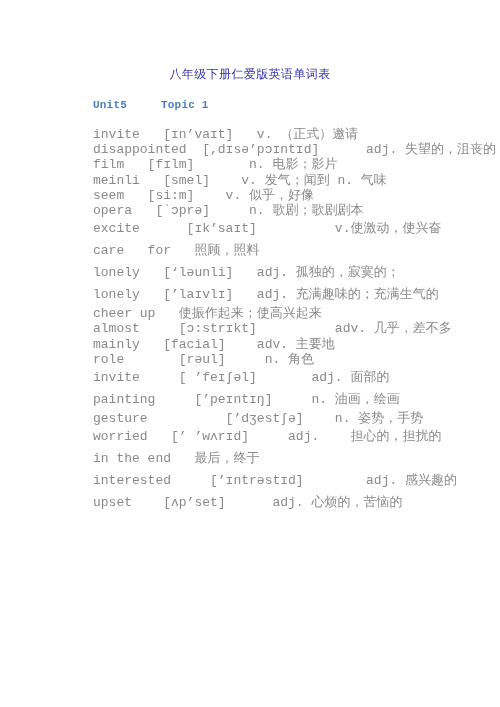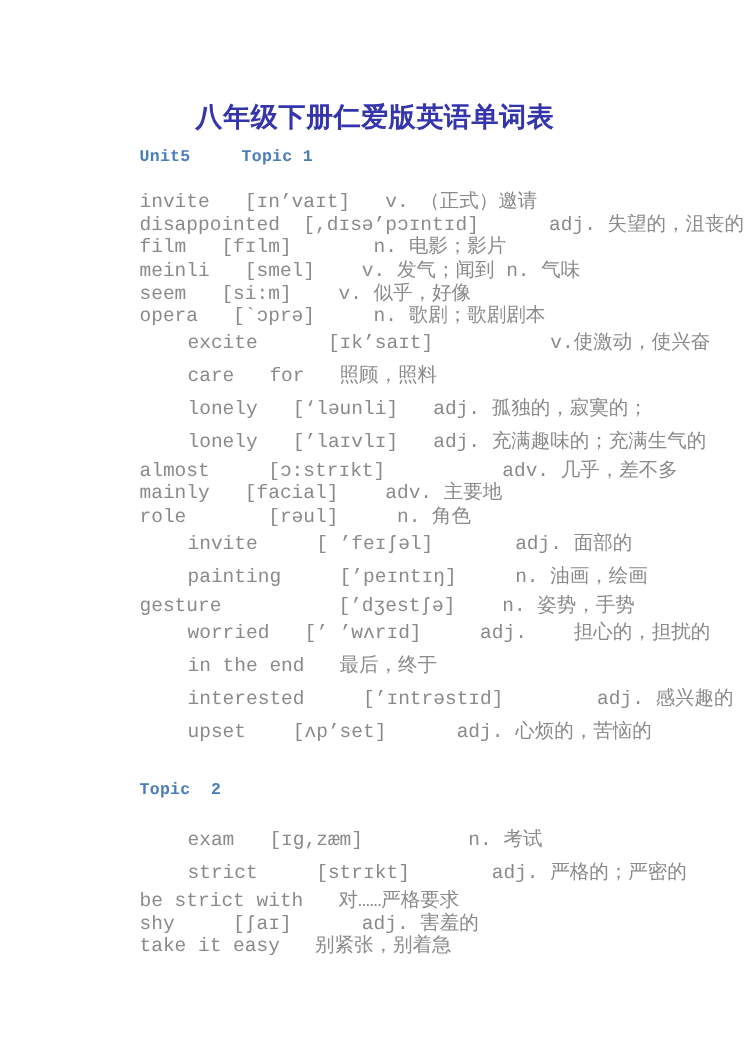--- a/index.html
+++ b/index.html
@@ -22,22 +22,22 @@
     background: #fff;
     box-sizing: border-box;
   }
   .doc-title {
     position: absolute;
     left: 0;
     top: 66px;
     width: 500px;
     text-align: center;
     font-family: "DejaVu Sans", "Liberation Sans", sans-serif;
-    font-weight: bold;
-    font-size: 18px;
+    font-weight: normal;
+    font-size: 12px;
     letter-spacing: 0.4px;
     color: #3434ad;
     white-space: nowrap;
   }
   .content {
     position: absolute;
     left: 93px;
     top: 98px;
     width: 400px;
   }
@@ -51,21 +51,21 @@
     margin: 0;
   }
   .entry {
     color: #8a8a8a;
     font-size: 13px;
     letter-spacing: 0px;
     white-space: pre;
     line-height: 15.2px;
     margin: 0;
   }
-  .entry.loose { line-height: 22px; margin-left: 32px; }
+  .entry.loose { line-height: 22px; }
   .spacer-sm { height: 14px; }
   .spacer-md { height: 21px; }
 </style>
 </head>
 <body>
 
 <div class="page">
 
   <div class="doc-title">八年级下册仁爱版英语单词表</div>
 
@@ -77,41 +77,31 @@
           <div class="entry">invite   [ɪn’vaɪt]   v. （正式）邀请</div>
           <div class="entry">disappointed  [,dɪsə’pɔɪntɪd]      adj. 失望的，沮丧的</div>
           <div class="entry">film   [fɪlm]       n. 电影；影片</div>
           <div class="entry">meinli   [smel]    v. 发气；闻到 n. 气味</div>
           <div class="entry">seem   [si:m]    v. 似乎，好像</div>
           <div class="entry">opera   [`ɔprə]     n. 歌剧；歌剧剧本</div>
           <div class="entry loose">excite      [ɪk’saɪt]          v.使激动，使兴奋</div>
           <div class="entry loose">care   for   照顾，照料</div>
           <div class="entry loose">lonely   [‘ləunli]   adj. 孤独的，寂寞的；</div>
           <div class="entry loose">lonely   [’laɪvlɪ]   adj. 充满趣味的；充满生气的</div>
+          <div class="entry">cheer up   使振作起来；使高兴起来</div>
           <div class="entry">almost     [ɔ:strɪkt]          adv. 几乎，差不多</div>
           <div class="entry">mainly   [facial]    adv. 主要地</div>
           <div class="entry">role       [rəul]     n. 角色</div>
           <div class="entry loose">invite     [ ’feɪʃəl]       adj. 面部的</div>
           <div class="entry loose">painting     [’peɪntɪŋ]     n. 油画，绘画</div>
           <div class="entry">gesture          [’dʒestʃə]    n. 姿势，手势</div>
           <div class="entry loose">worried   [’ ’wʌrɪd]     adj.    担心的，担扰的</div>
           <div class="entry loose">in the end   最后，终于</div>
           <div class="entry loose">interested     [’ɪntrəstɪd]        adj. 感兴趣的</div>
           <div class="entry loose">upset    [ʌp’set]      adj. 心烦的，苦恼的</div>
         </div>
     </div>
 
     <div class="spacer-md"></div>
 
-    <div>
-      <div class="section-head">Topic  2</div>
-      <div class="spacer-sm"></div>
-      <div id="group-1">
-          <div class="entry loose">exam   [ɪg,zæm]         n. 考试</div>
-          <div class="entry loose">strict     [strɪkt]       adj. 严格的；严密的</div>
-          <div class="entry">be strict with   对……严格要求</div>
-          <div class="entry">shy     [ʃaɪ]      adj. 害羞的</div>
-          <div class="entry">take it easy   别紧张，别着急</div>
-        </div>
-    </div>
   </div>
 
 </div>
 
 </body></html>

